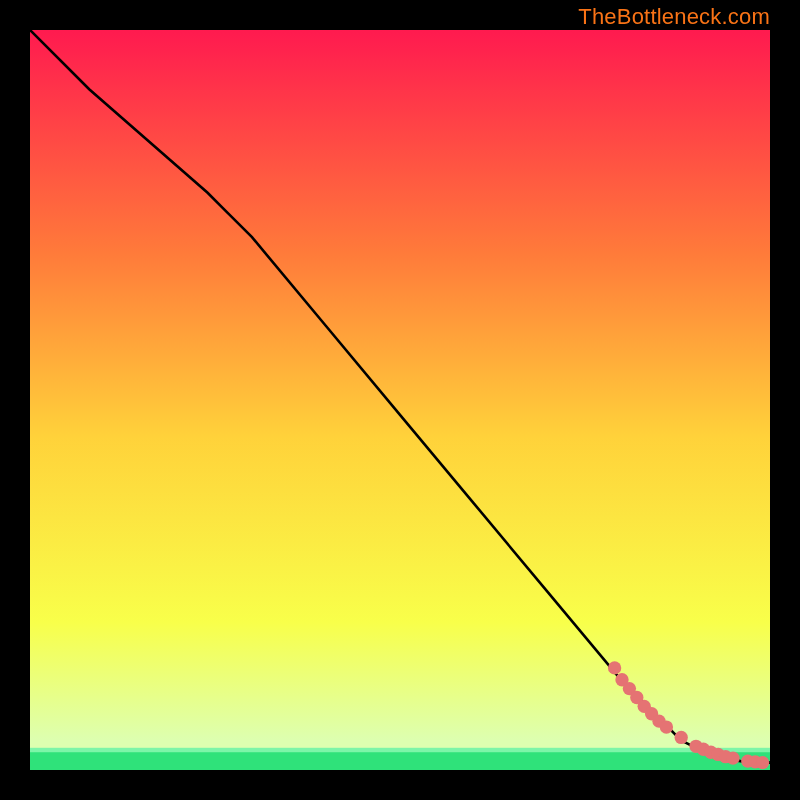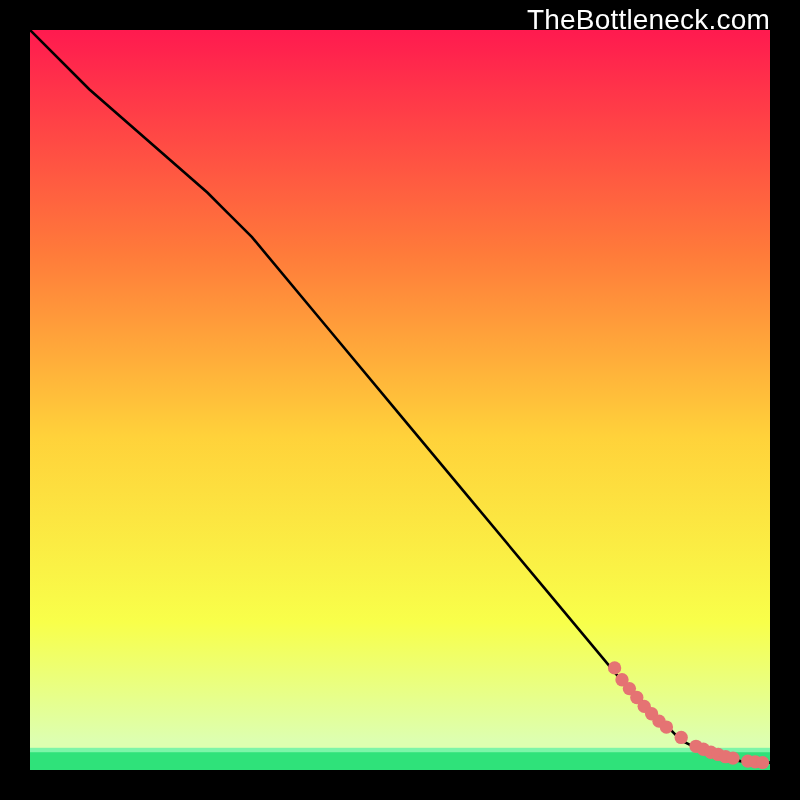--- a/index.html
+++ b/index.html
@@ -23,22 +23,22 @@
     position: absolute;
     left: 30px;
     top: 30px;
     width: 740px;
     height: 740px;
   }
   .watermark {
     position: absolute;
     top: 4px;
     right: 30px;
-    color: #ffffff;
-    font-size: 28px;
+    color: #f97316;
+    font-size: 22px;
     font-weight: 500;
     letter-spacing: 0.2px;
     user-select: none;
   }
 </style>
 </head>
 <body>
 
 <div class="frame">
   <svg class="plot" viewBox="0 0 100 100" preserveAspectRatio="none">

